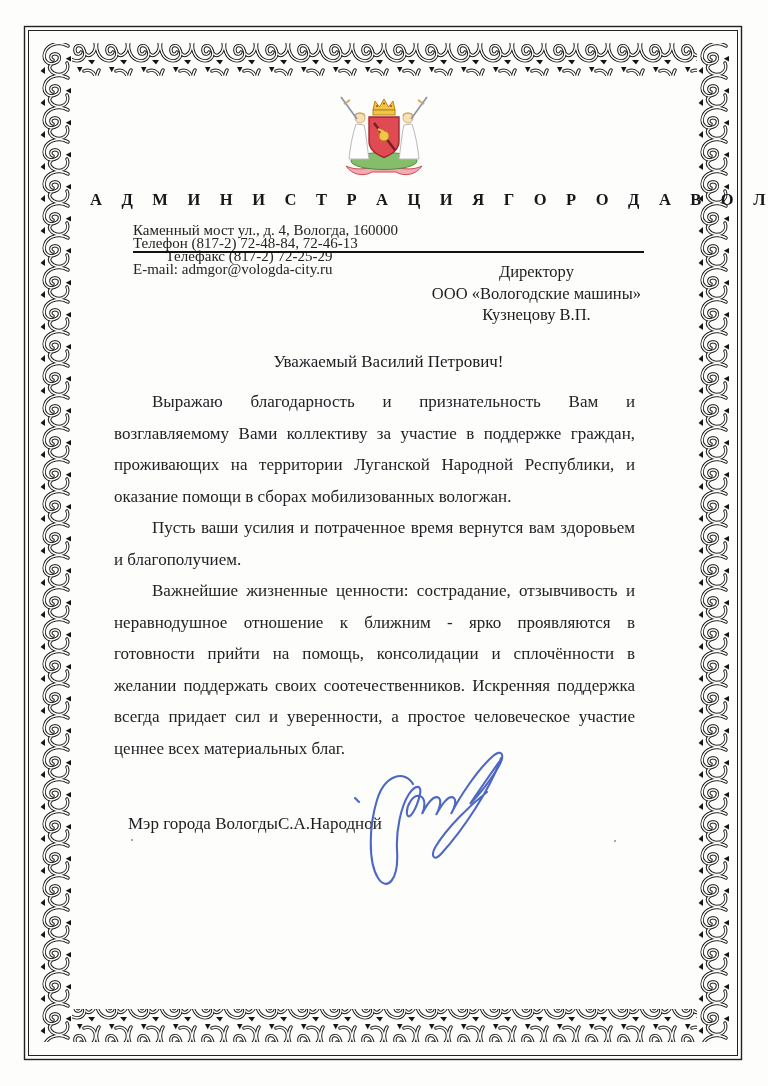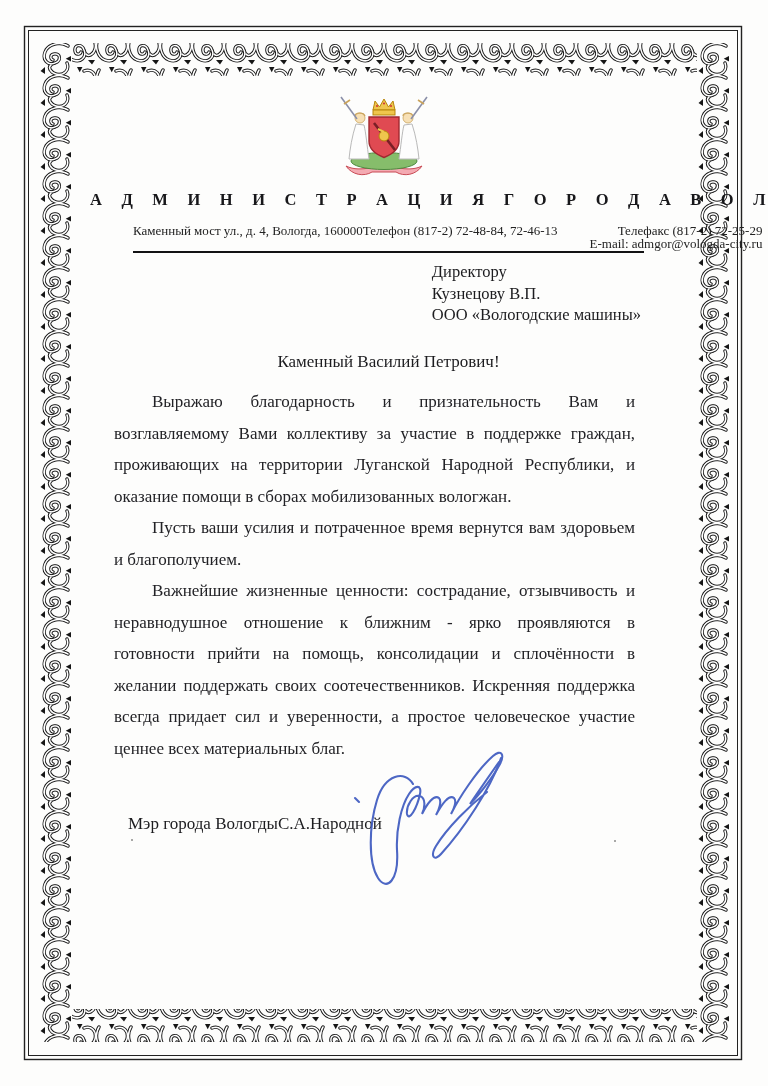--- a/index.html
+++ b/index.html
@@ -15,29 +15,29 @@
 
   .org-title{
     position:absolute;top:190px;left:90px;width:588px;text-align:center;
     font-weight:700;font-size:16.5px;letter-spacing:3.2px;word-spacing:9px;color:#17171a;
     white-space:nowrap;
   }
 
   .contact-row{
     position:absolute;top:224px;left:133px;width:511px;
     display:flex;justify-content:space-between;align-items:flex-start;
-    font-size:13px;line-height:13px;color:#222;
+    font-size:15px;line-height:13px;color:#222;flex-direction:column;
   }
   .contact-col{white-space:nowrap;}
-  .contact-col.right{text-align:right;margin-left:32px;}
+  .contact-col.right{text-align:right;}
 
   .rule{position:absolute;top:251px;left:133px;width:511px;border-top:2px solid #121214;}
 
   .recipient{
-    position:absolute;top:261px;right:127px;text-align:left;
+    position:absolute;top:261px;right:127px;text-align:center;
     font-size:16.5px;line-height:21.5px;color:#1c1c1f;
   }
 
   .salutation{
     position:absolute;top:352px;left:128px;width:521px;text-align:center;
     font-size:17px;color:#1c1c1f;
   }
 
   .body-text{
     position:absolute;top:386px;left:114px;width:521px;
@@ -130,25 +130,25 @@
       <div class="contact-col right">
         <div>Телефакс (817-2) 72-25-29</div>
         <div>E-mail:  admgor@vologda-city.ru</div>
       </div>
     </div>
 
     <div class="rule"></div>
 
     <div class="recipient">
       <div>Директору</div>
+      <div>ООО «Вологодские машины»</div>
       <div>Кузнецову В.П.</div>
-      <div>ООО «Вологодские машины»</div>
     </div>
 
-    <div class="salutation">Каменный Василий Петрович!</div>
+    <div class="salutation">Уважаемый Василий Петрович!</div>
 
     <div class="body-text">
       <p>Выражаю благодарность и признательность Вам и возглавляемому Вами коллективу за участие в поддержке граждан, проживающих на территории Луганской Народной Республики, и оказание помощи в сборах мобилизованных вологжан.</p>
       <p>Пусть ваши усилия и потраченное время вернутся вам здоровьем и благополучием.</p>
       <p>Важнейшие жизненные ценности: сострадание, отзывчивость и неравнодушное отношение к ближним - ярко проявляются в готовности прийти на помощь, консолидации и сплочённости в желании поддержать своих соотечественников. Искренняя поддержка всегда придает сил и уверенности, а простое человеческое участие ценнее всех материальных благ.</p>
     </div>
 
     <div class="signoff">
       <span>Мэр города Вологды</span>
       <span>С.А.Народной</span>

